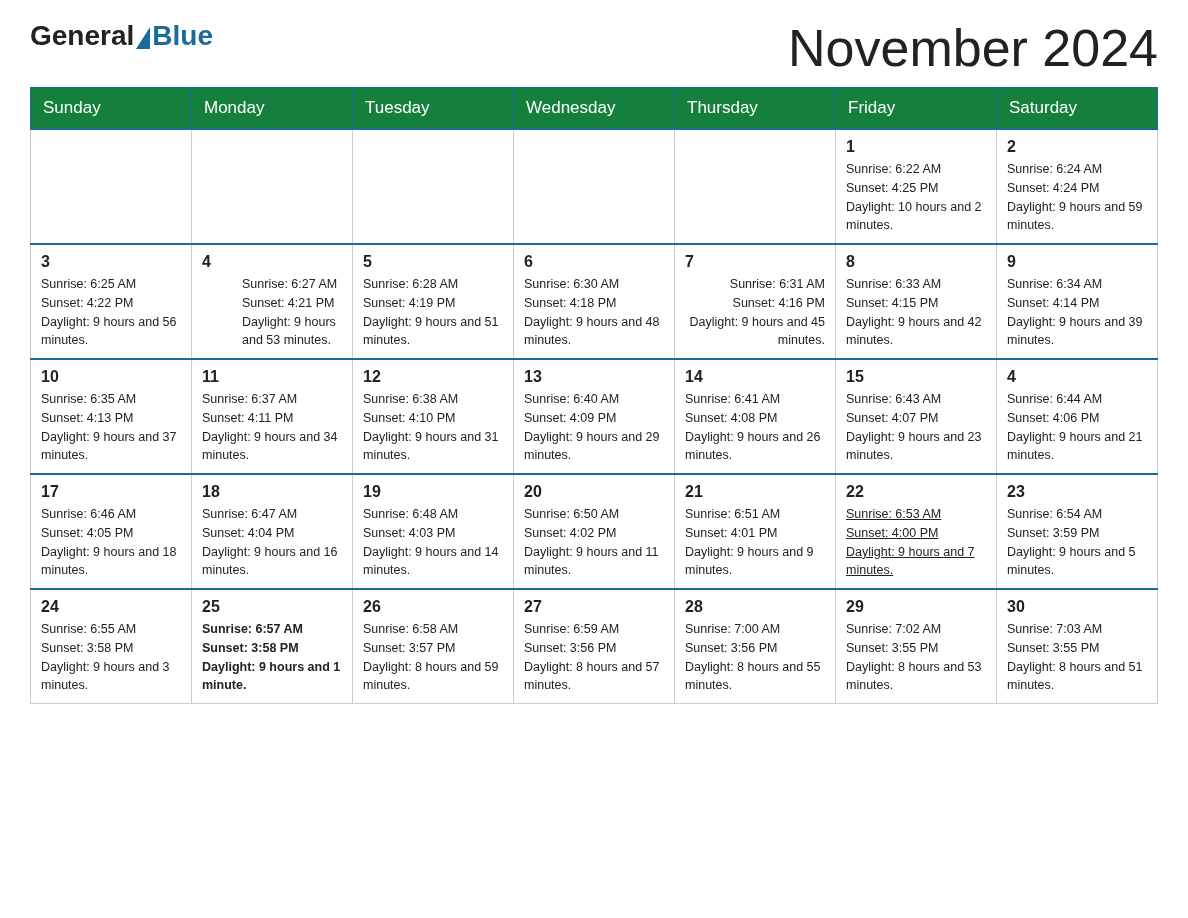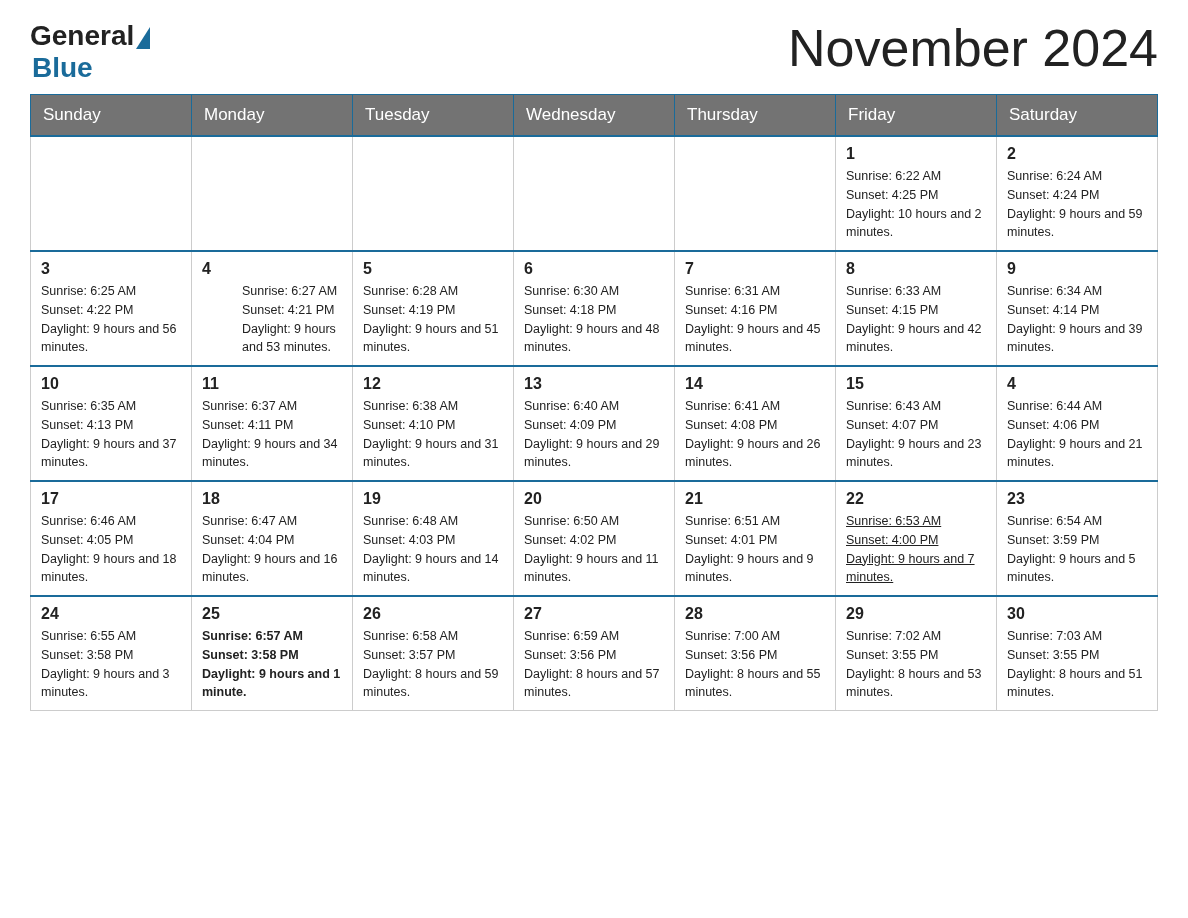--- a/index.html
+++ b/index.html
@@ -11,21 +11,21 @@
       padding: 20px 30px;
     }
     .header-area {
       display: flex;
       justify-content: space-between;
       align-items: flex-start;
       margin-bottom: 10px;
     }
     .logo {
       display: flex;
-      flex-direction: column;
+      flex-direction: row;
       align-items: flex-start;
     }
     .logo-top {
       display: flex;
       align-items: center;
     }
     .logo-general {
       font-size: 28px;
       font-weight: bold;
       color: #222;
@@ -59,21 +59,21 @@
       font-size: 22px;
       color: #222;
       margin-top: 4px;
     }
     .calendar-table {
       width: 100%;
       border-collapse: collapse;
       margin-top: 8px;
     }
     .calendar-table th {
-      background-color: #737373;
+      background-color: #15803d;
       color: #fff;
       font-size: 17px;
       font-weight: normal;
       padding: 10px 12px;
       text-align: left;
       border: 1px solid #1a6b9a;
     }
     .calendar-table td {
       vertical-align: top;
       padding: 8px 10px;
@@ -171,21 +171,21 @@
 Daylight: 9 hours and 51 minutes.</div>
         </td>
         <td>
           <span class="day-number">6</span>
           <div class="day-info" style="white-space: pre-line;">Sunrise: 6:30 AM
 Sunset: 4:18 PM
 Daylight: 9 hours and 48 minutes.</div>
         </td>
         <td>
           <span class="day-number">7</span>
-          <div class="day-info" style="white-space: pre-line;">Sunrise: 6:31 AM
+          <div class="day-info" style="white-space: pre-line; text-align: right;">Sunrise: 6:31 AM
 Sunset: 4:16 PM
 Daylight: 9 hours and 45 minutes.</div>
         </td>
         <td>
           <span class="day-number">8</span>
           <div class="day-info" style="white-space: pre-line;">Sunrise: 6:33 AM
 Sunset: 4:15 PM
 Daylight: 9 hours and 42 minutes.</div>
         </td>
         <td>

